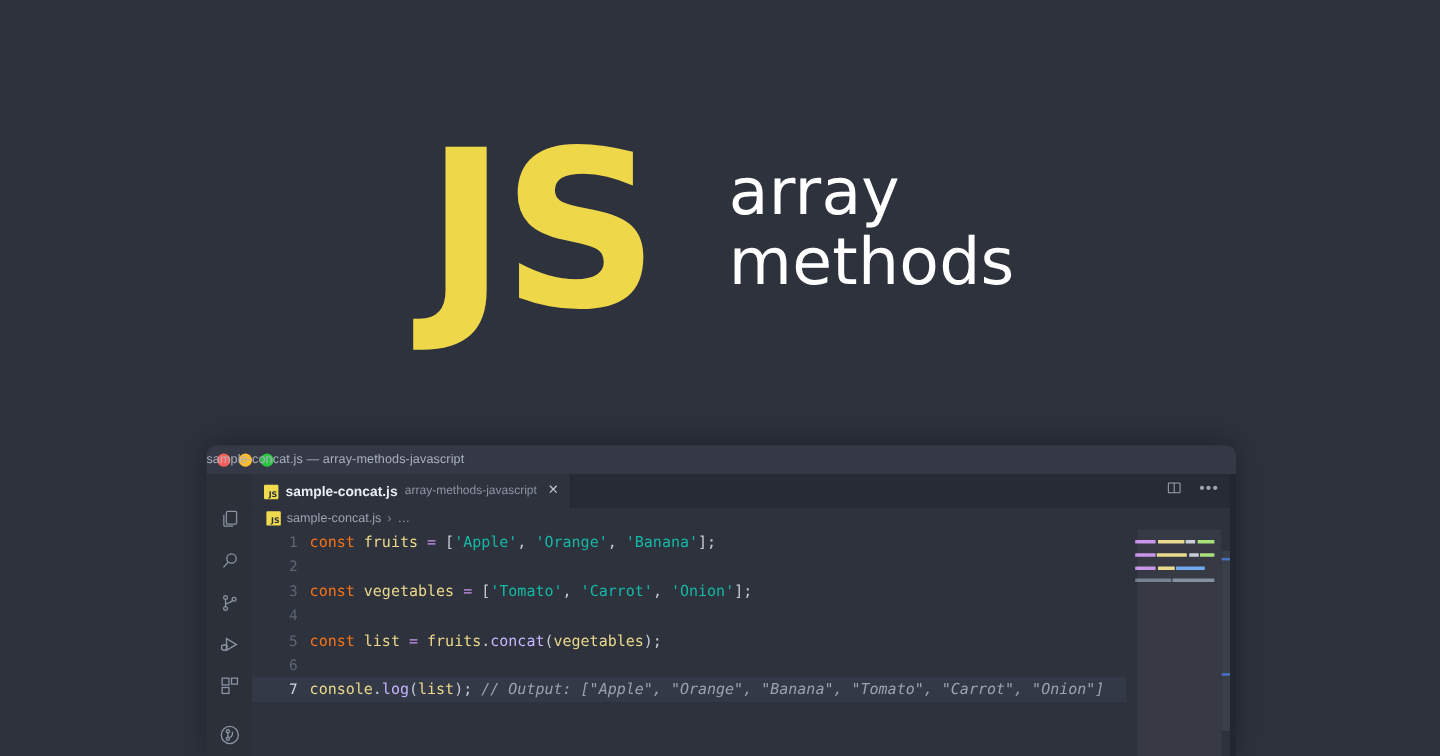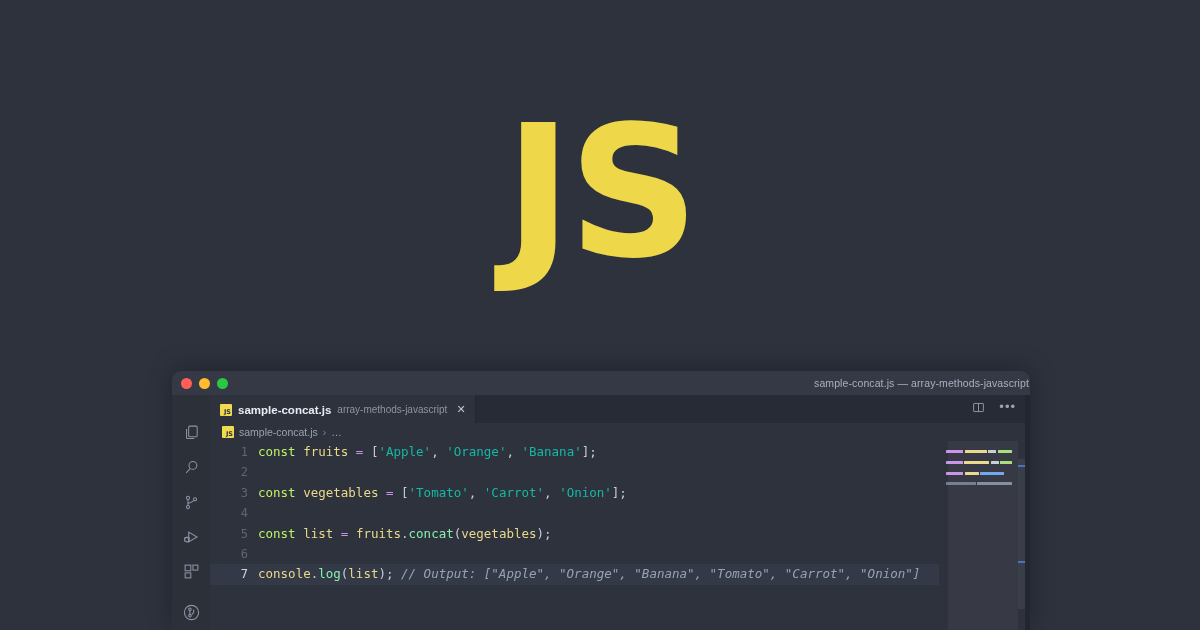--- a/index.html
+++ b/index.html
@@ -77,22 +77,22 @@
   .dot {
     width: 11px;
     height: 11px;
     border-radius: 50%;
   }
   .dot.red    { background: #ff5f57; }
   .dot.yellow { background: #febc2e; }
   .dot.green  { background: #2ac840; }
   .window-title {
     position: absolute;
-    left: 0; right: 1px;
-    text-align: right;
+    left: 0; right: 12px;
+    text-align: left;
     font-size: 10.5px;
     color: #a9b0bd;
     font-family: "Liberation Sans", sans-serif;
     letter-spacing: 0.1px;
   }
 
   
   .wbody {
     display: flex;
     height: 235px;
@@ -240,26 +240,26 @@
     text-align: right;
     padding-right: 10px;
     box-sizing: border-box;
     color: #5d6675;
     font-size: 12px;
   }
   .line.active .lineno { color: #d2d8e2; }
   .linetext { color: #c6ccd6; }
 
   
-  .kw   { color: #bef264; text-align: center; }
+  .kw   { color: #f97316; text-align: center; }
   .var  { color: #ead98b; }
   .op   { color: #c792ea; }
   .punc { color: #c6ccd6; }
   .str  { color: #14b8a6; }
-  .fn   { color: #86efac; text-align: center; }
+  .fn   { color: #c4b5fd; text-align: center; }
   .obj  { color: #ead98b; }
   .cmt  { color: #9aa2b0; font-style: italic; }
 
   
   .minimap {
     width: 78px;
     flex: 0 0 78px;
     background: #2e323d;
     position: relative;
     border-left: 1px solid #32374300;
@@ -309,20 +309,24 @@
     right: 0; top: 24px; bottom: 0;
     width: 5px;
     background: #22262e;
   }
 </style>
 </head>
 <body>
 
 <div class="hero">
   <div class="hero-js">JS</div>
+  <div class="hero-words">
+    <span>array</span>
+    <span>methods</span>
+  </div>
 </div>
 
 <div class="window">
 
   <div class="titlebar">
     <div class="traffic">
       <div class="dot red"></div>
       <div class="dot yellow"></div>
       <div class="dot green"></div>
     </div>

